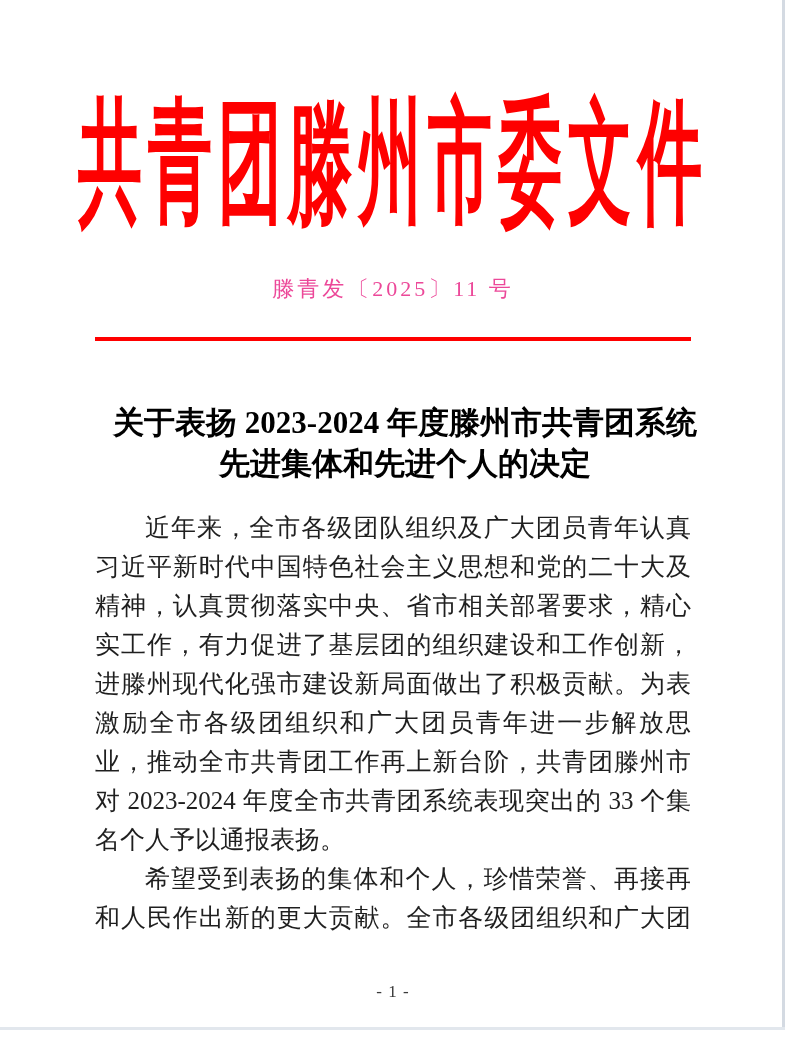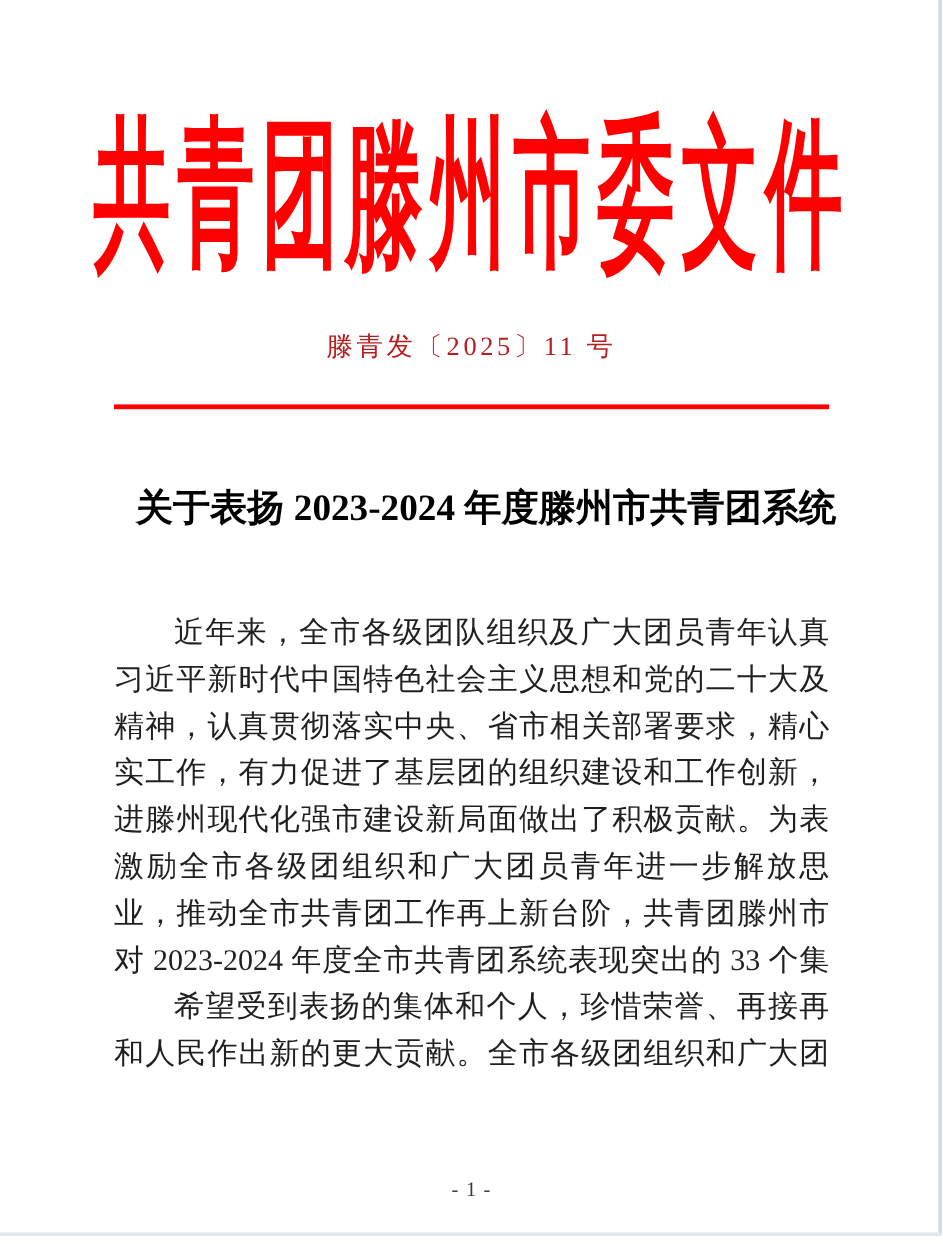--- a/index.html
+++ b/index.html
@@ -46,21 +46,21 @@
     transform: scaleY(2.1);
     transform-origin: center;
   }
   .doc-number {
     position: absolute;
     top: 274px; left: 0;
     width: 100%;
     text-align: center;
     font-size: 22px;
     letter-spacing: 3px;
-    color: #b91c1c;
+    color: #ec4899;
   }
   .red-line {
     position: absolute;
     top: 337px; left: 95px;
     width: 596px; height: 4px;
     background: #ff0000;
   }
   .doc-title {
     position: absolute;
     top: 390px; left: 50px;
@@ -110,30 +110,32 @@
   <div class="banner-wrap">
     <div class="banner-text">共青团滕州市委文件</div>
   </div>
 
   <div class="doc-number">滕青发〔2025〕11 号</div>
 
   <div class="red-line"></div>
 
   <h1 class="doc-title">
     <span class="title-line">关于表扬 2023-2024 年度滕州市共青团系统</span>
+    <span class="title-line">先进集体和先进个人的决定</span>
   </h1>
 
   <div class="body-text">
     <div class="bline indent">近年来，全市各级团队组织及广大团员青年认真学习贯彻</div>
     <div class="bline">习近平新时代中国特色社会主义思想和党的二十大及历次全会</div>
     <div class="bline">精神，认真贯彻落实中央、省市相关部署要求，精心组织，扎</div>
     <div class="bline">实工作，有力促进了基层团的组织建设和工作创新，为加快推</div>
     <div class="bline">进滕州现代化强市建设新局面做出了积极贡献。为表扬先进，</div>
     <div class="bline">激励全市各级团组织和广大团员青年进一步解放思想、干事创</div>
     <div class="bline">业，推动全市共青团工作再上新台阶，共青团滕州市委决定，</div>
     <div class="bline">对 2023-2024 年度全市共青团系统表现突出的 33 个集体和 69</div>
+    <div class="bline para-end">名个人予以通报表扬。</div>
     <div class="bline indent">希望受到表扬的集体和个人，珍惜荣誉、再接再厉，为党</div>
     <div class="bline">和人民作出新的更大贡献。全市各级团组织和广大团员青年、</div>
   </div>
 
   <div class="page-number">- 1 -</div>
 
 </div>
 
 </body></html>

